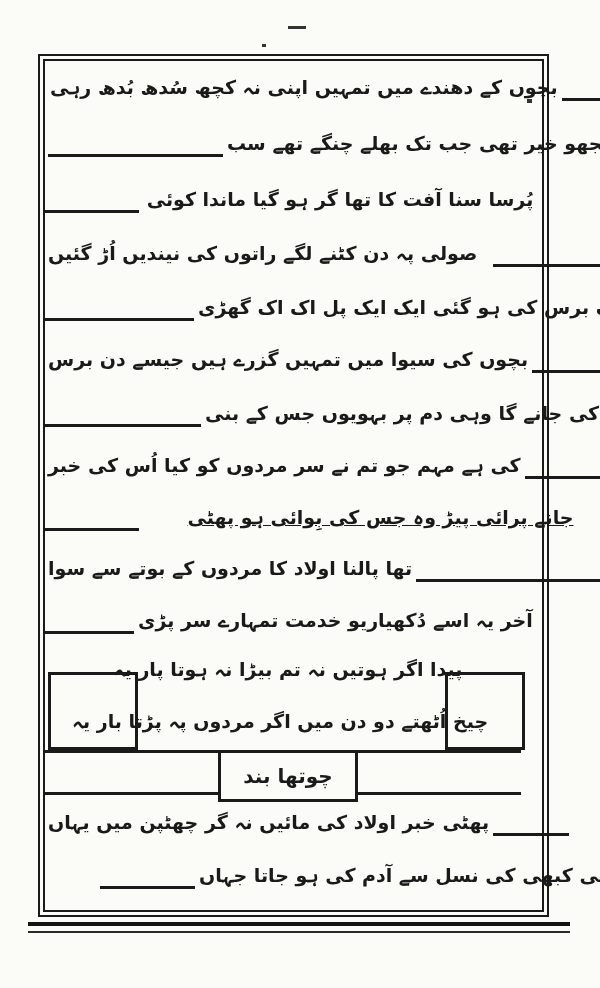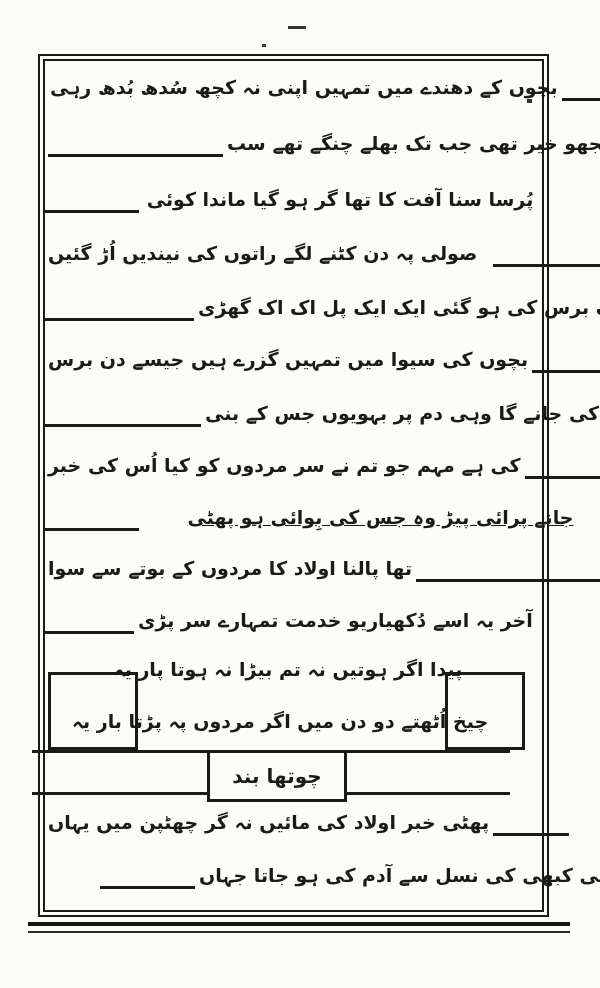--- a/index.html
+++ b/index.html
@@ -21,21 +21,21 @@
     white-space:nowrap;line-height:1.15;flex:1;text-align:center;
     padding:0 4px;overflow:visible;
   }
   .rule{
     height:3px;background:#1a1a1a;align-self:center;margin-top:22px;flex:0 0 auto;
   }
   .blankbox{
     position:absolute;border:3px solid #1a1a1a;box-sizing:border-box;background:transparent;
   }
   .headband{
-    position:absolute;left:32px;top:750px;width:478px;height:45px;
+    position:absolute;left:43px;top:750px;width:478px;height:45px;
     border-top:3px solid #1a1a1a;border-bottom:3px solid #1a1a1a;box-sizing:border-box;
   }
   .headcell{
     position:absolute;left:175px;top:-3px;width:140px;height:52px;
     border:3px solid #1a1a1a;box-sizing:border-box;
     display:flex;align-items:center;justify-content:center;background:#fbfbf7;
   }
   .headlabel{
     font-size:20px;font-weight:700;direction:rtl;letter-spacing:2px;
   }

